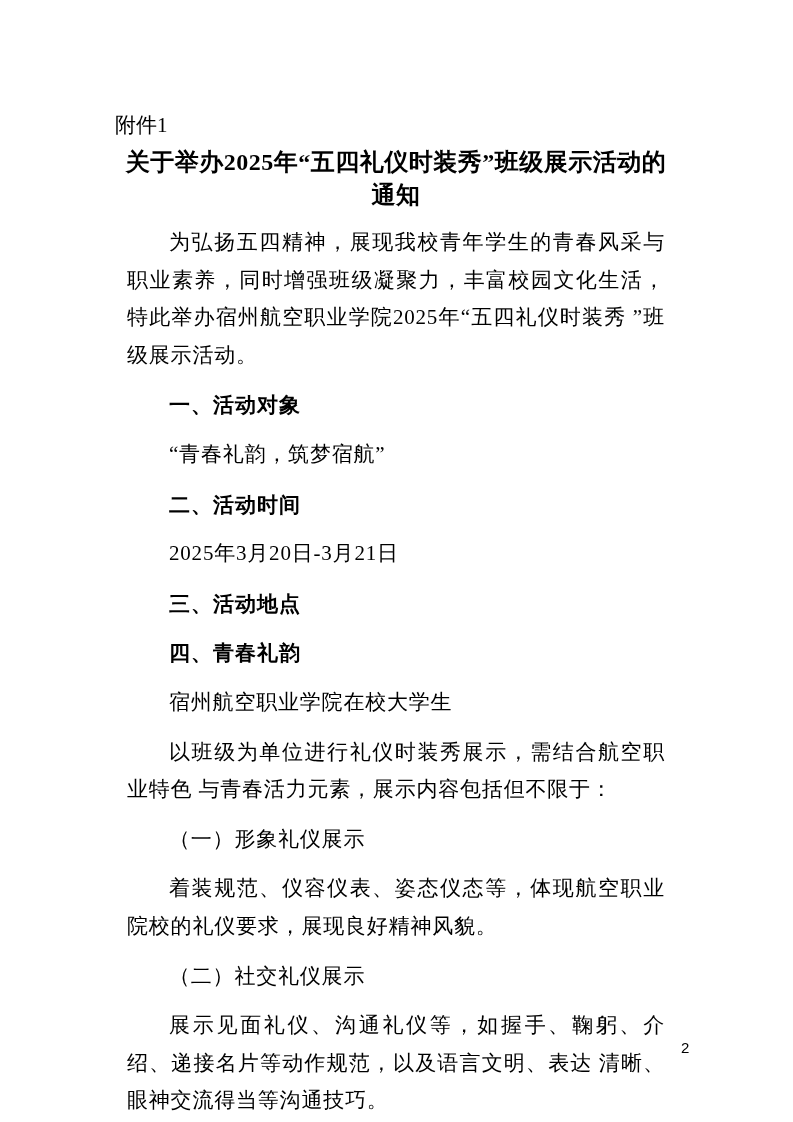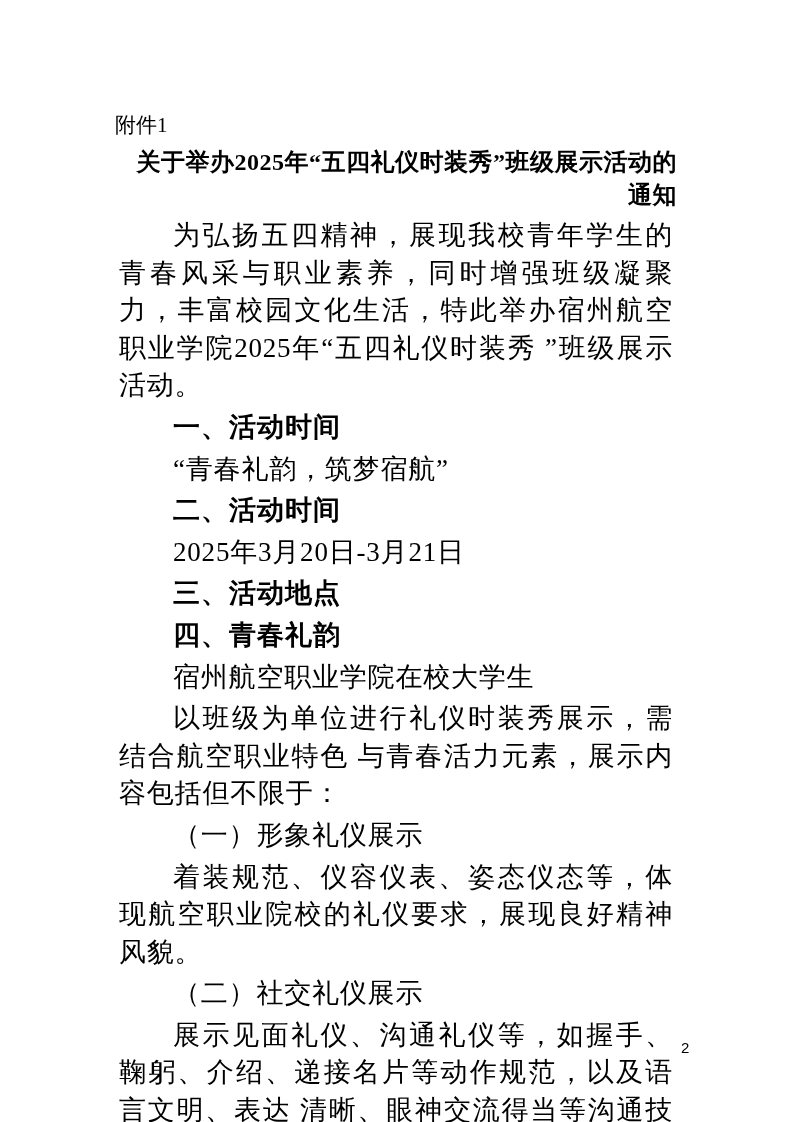--- a/index.html
+++ b/index.html
@@ -26,30 +26,30 @@
     margin: 0;
     font-size: 21px;
     line-height: 26px;
     font-family: "Liberation Serif", "DejaVu Serif", serif;
   }
   .title {
     margin: 8px 0 0 0;
     font-size: 24px;
     font-weight: bold;
     line-height: 33px;
-    text-align: right;
+    text-align: center;
     font-family: "Liberation Serif", "DejaVu Serif", serif;
     letter-spacing: 0.5px;
   }
   .body-block {
     margin-top: 5px;
   }
   .body-block p {
-    margin: 4px;
-    font-size: 27px;
+    margin: 12px;
+    font-size: 21px;
     line-height: 37.6px;
     text-indent: 2em;
     text-align: justify;
     letter-spacing: 0.8px;
   }
   p.para {
     font-family: "Liberation Serif", "DejaVu Serif", serif;
     font-weight: normal;
   }
   p.heading {
@@ -79,21 +79,21 @@
   <div class="content">
 
     <p class="attachment">附件1</p>
 
     <h1 class="title">关于举办2025年“五四礼仪时装秀”班级展示活动的通知</h1>
 
     <div class="body-block">
 
       <p class="para">为弘扬五四精神，展现我校青年学生的青春风采与职业素养，同时增强班级凝聚力，丰富校园文化生活，特此举办宿州航空职业学院2025年“五四礼仪时装秀 ”班级展示活动。</p>
 
-      <p class="heading">一、活动时间</p>
+      <p class="heading">一、活动对象</p>
       <p class="para">“青春礼韵，筑梦宿航”</p>
 
       <p class="heading">二、活动时间</p>
       <p class="para">2025年3月20日-3月21日</p>
 
       <p class="heading">三、活动地点</p>
 
       <p class="heading">四、青春礼韵</p>
       <p class="para">宿州航空职业学院在校大学生</p>
 

